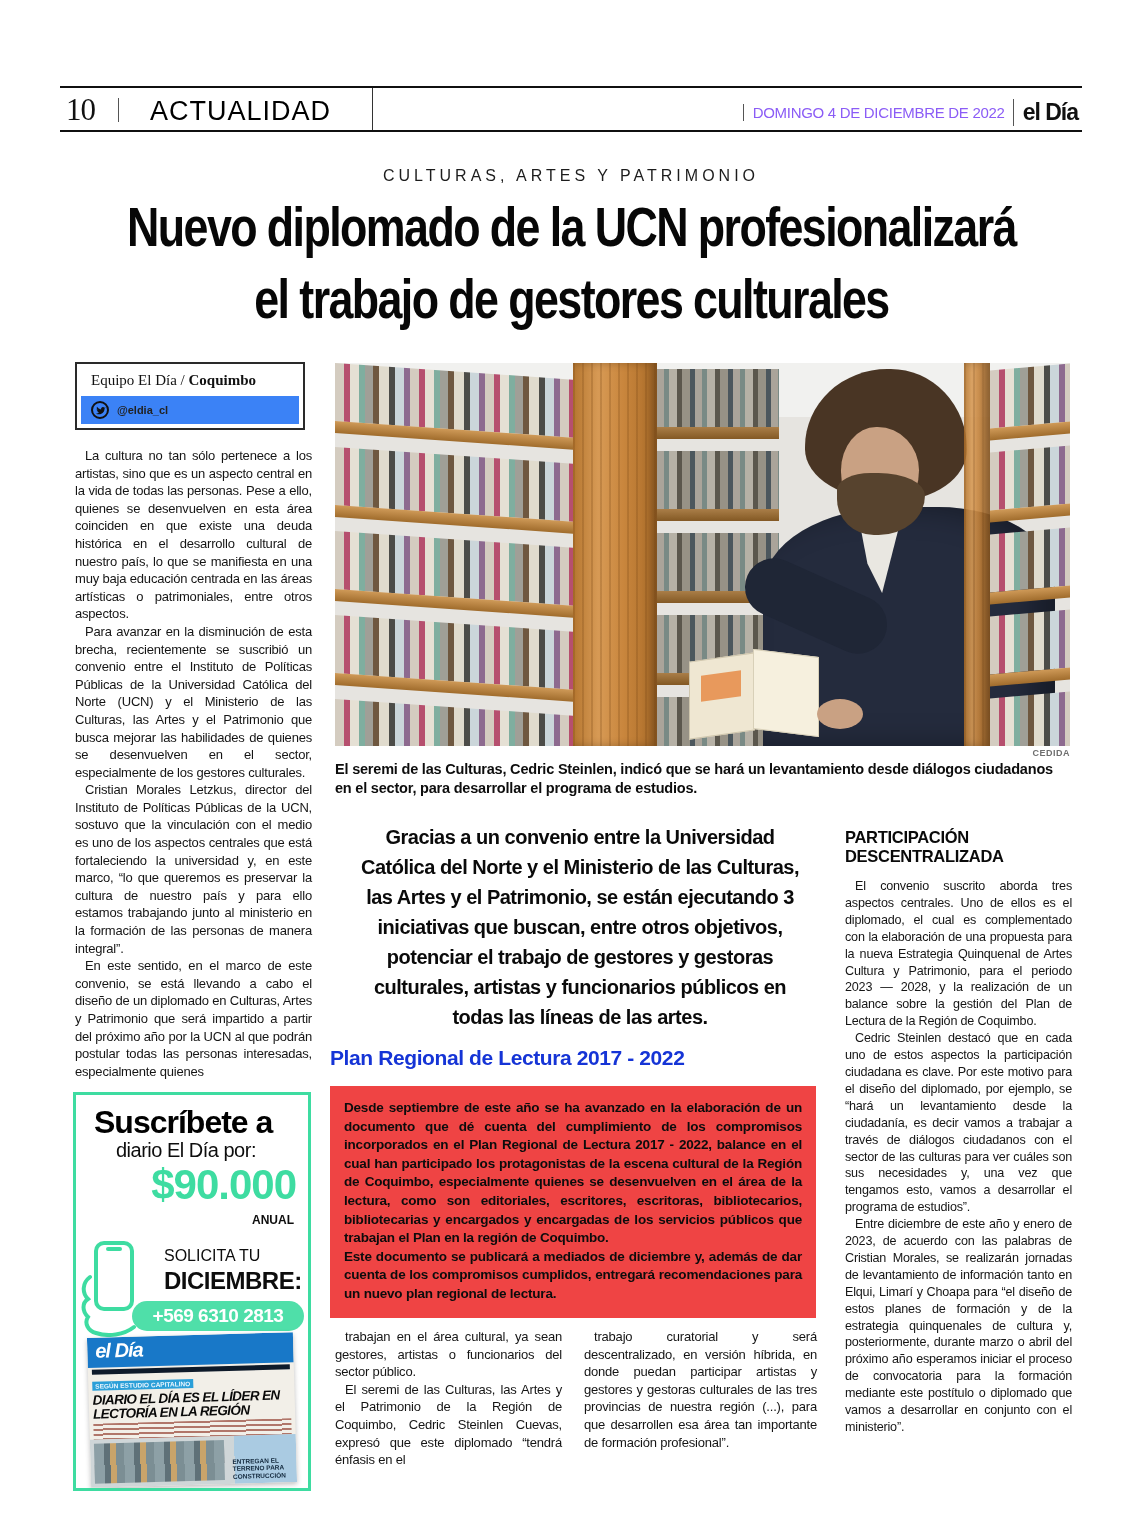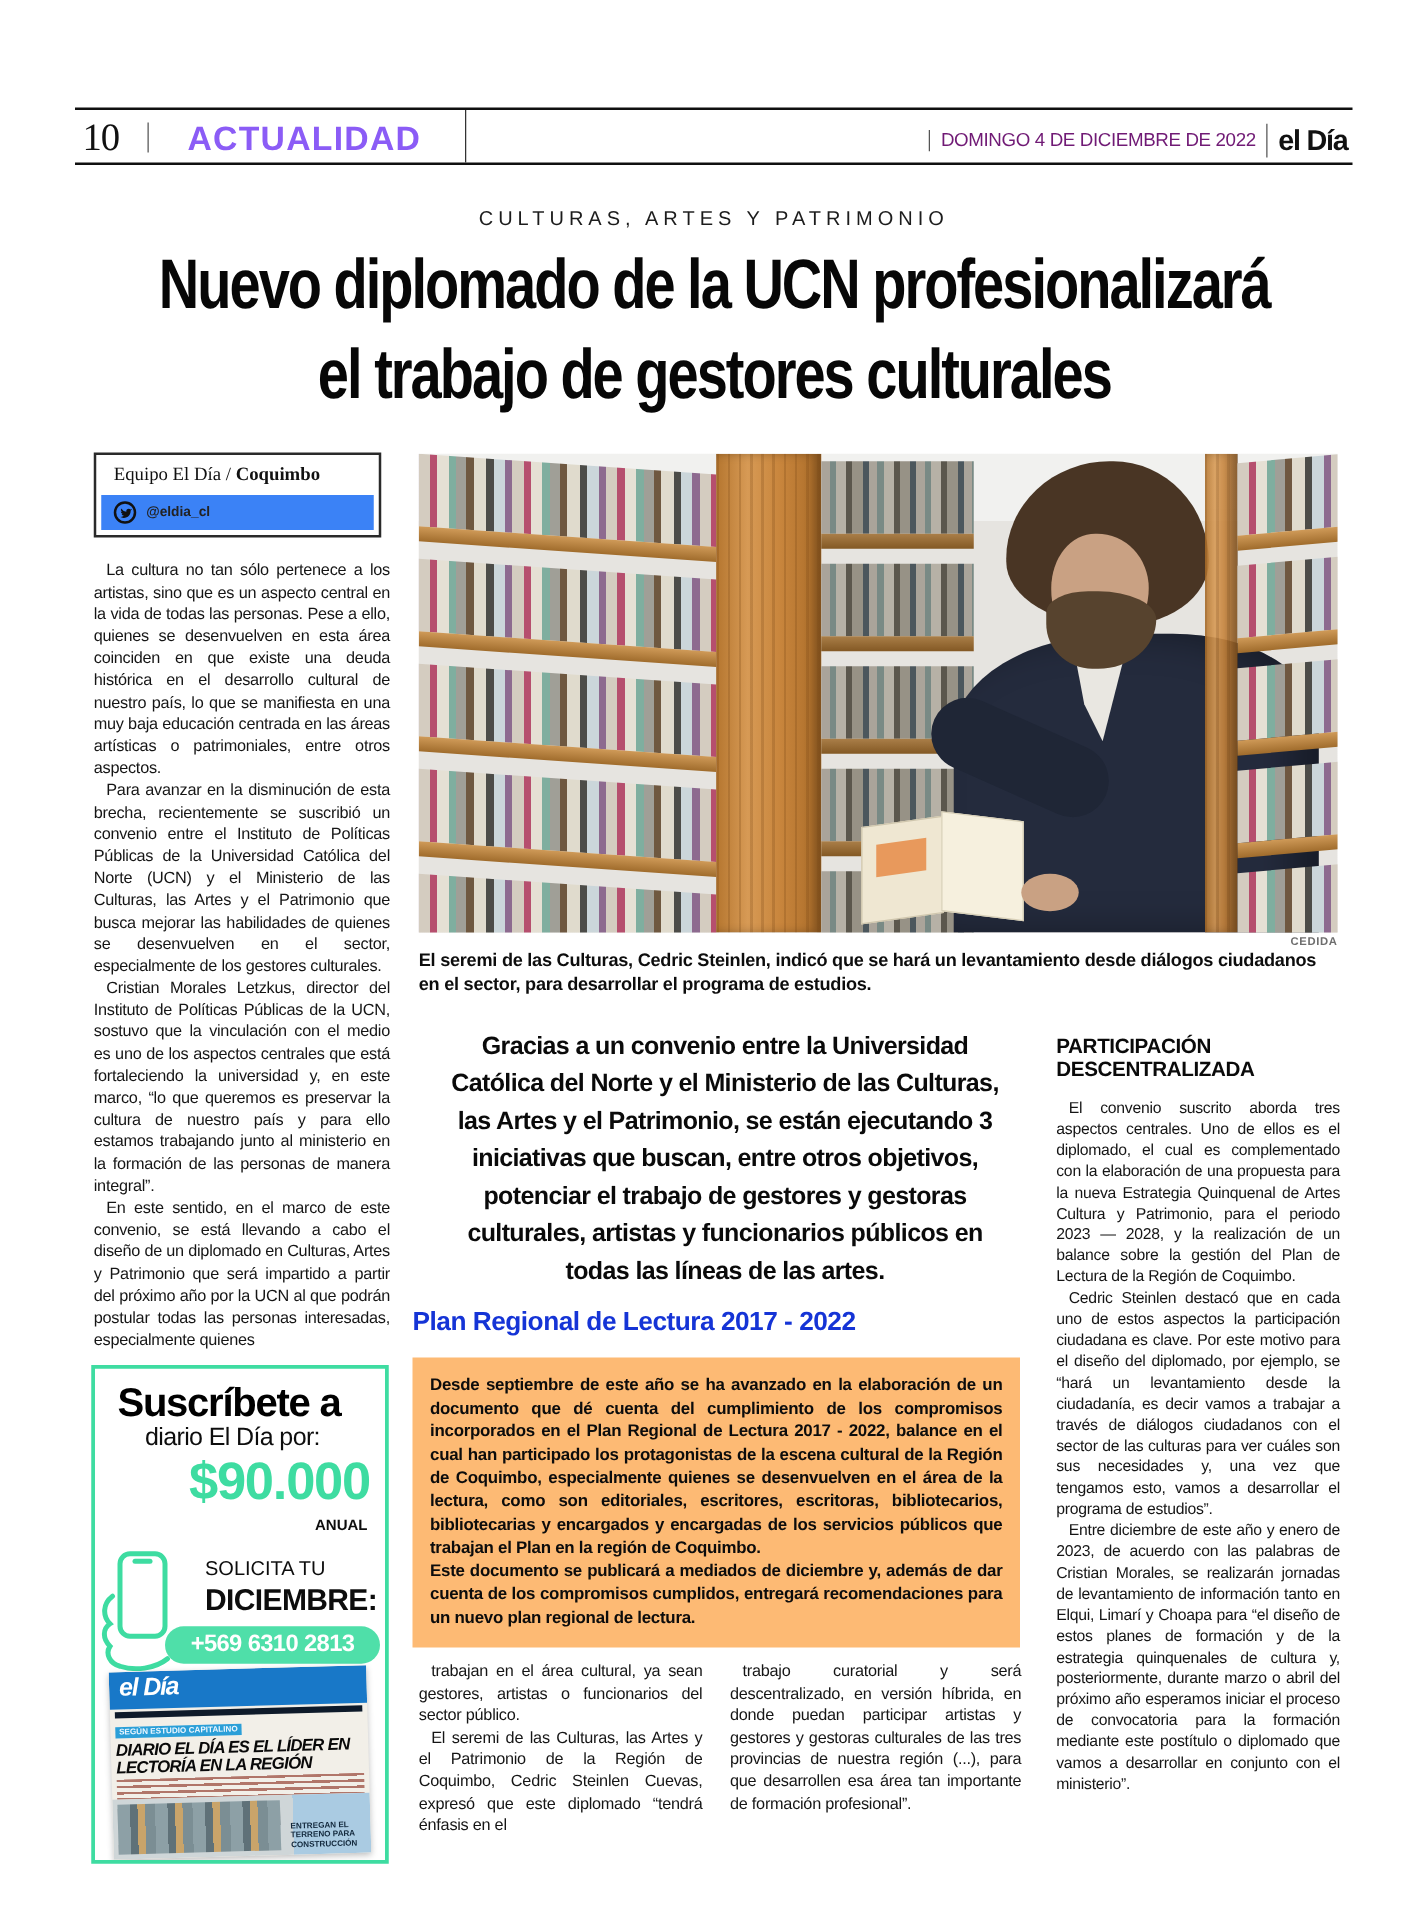--- a/index.html
+++ b/index.html
@@ -5,24 +5,24 @@
   * { margin:0; padding:0; box-sizing:border-box; }
   html,body { background:#ffffff; }
   body { font-family:"Liberation Sans", sans-serif; color:#111; }
   .page { position:relative; width:1142px; height:1535px; background:#fff; overflow:hidden; }
 
   
   .masthead { position:absolute; left:60px; top:86px; width:1022px; height:46px;
     border-top:2px solid #101010; border-bottom:2px solid #101010; }
   .page-num { position:absolute; left:6px; top:4px; font-family:"Liberation Serif", serif; font-size:31px; font-weight:400; letter-spacing:-1px; }
   .hdr-bar1 { position:absolute; left:58px; top:10px; width:1px; height:24px; background:#555; }
-  .section-name { position:absolute; left:90px; top:8px; font-size:27px; font-weight:700; letter-spacing:1px; color:#8b5cf6; }
+  .section-name { position:absolute; left:90px; top:8px; font-size:27px; font-weight:400; letter-spacing:1px; color:#000000; }
   .hdr-divider { position:absolute; left:312px; top:0; width:1px; height:42px; background:#333; }
   .hdr-right { position:absolute; right:4px; top:11px; display:flex; align-items:center; gap:8px; }
-  .hdr-date { font-size:15px; letter-spacing:-0.3px; color:#701a75; border-left:1px solid #555; padding-left:9px; }
+  .hdr-date { font-size:15px; letter-spacing:-0.3px; color:#8b5cf6; border-left:1px solid #555; padding-left:9px; }
   .hdr-brand { font-size:23px; font-weight:800; letter-spacing:-1px; border-left:1px solid #555; padding-left:9px; }
 
   
   .kicker { position:absolute; left:0; top:167px; width:100%; text-align:center;
     font-size:16px; letter-spacing:4px; color:#1c1c1c; }
   .headline { position:absolute; left:0; width:100%; text-align:center; white-space:nowrap; }
   .headline span { display:inline-block; transform:scaleX(0.8); transform-origin:center;
     font-size:56px; font-weight:700; letter-spacing:-2px; color:#070707; }
   .hl1 { top:194px; } .hl2 { top:266px; }
 
@@ -88,21 +88,21 @@
     font-size:20px; font-weight:700; line-height:30px; letter-spacing:-0.5px; color:#0a0a0a; }
 
   
   .right-col { position:absolute; left:845px; top:828px; width:227px; }
   .right-head { font-size:16.5px; font-weight:800; letter-spacing:-0.3px; margin-bottom:12px; color:#0a0a0a; }
   .right-col p { font-size:12.6px; line-height:16.9px; text-align:justify; text-indent:10px; letter-spacing:-0.2px; color:#151515; }
 
   
   .plan-head { position:absolute; left:330px; top:1046px; width:486px;
     font-size:21px; font-weight:800; letter-spacing:-0.4px; color:#1534d6; }
-  .highlight-box { position:absolute; left:330px; top:1086px; width:486px; background:#fdba74; padding:13px 14px 14px 14px; }
+  .highlight-box { position:absolute; left:330px; top:1086px; width:486px; background:#ef4444; padding:13px 14px 14px 14px; }
   .highlight-box p { font-size:13.5px; font-weight:700; line-height:18.6px; text-align:justify; letter-spacing:-0.2px; color:#0c0c0c; }
 
   .cont-col1 { position:absolute; left:335px; top:1328px; width:227px; }
   .cont-col2 { position:absolute; left:584px; top:1328px; width:233px; }
 
   
   .ad-box { position:absolute; left:73px; top:1092px; width:238px; height:399px; border:3px solid #3edca1; background:#fff; overflow:hidden; }
   .ad-title { position:absolute; left:18px; top:9px; font-size:32px; font-weight:800; letter-spacing:-1px; color:#000000; }
   .ad-subtitle { position:absolute; left:40px; top:44px; font-size:20px; letter-spacing:-0.5px; color:#0d0d0d; }
   .ad-price { position:absolute; right:12px; top:66px; font-size:42px; font-weight:800; letter-spacing:-1px; color:#3edca1;text-align:right; }

